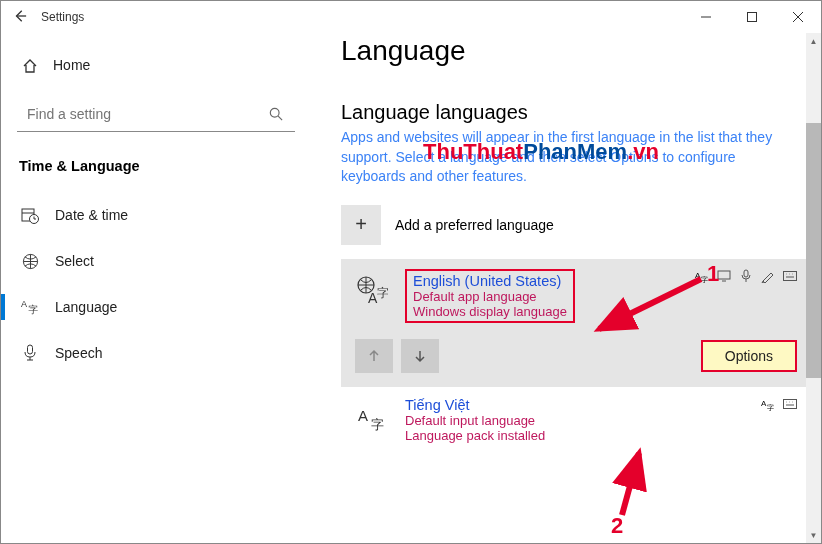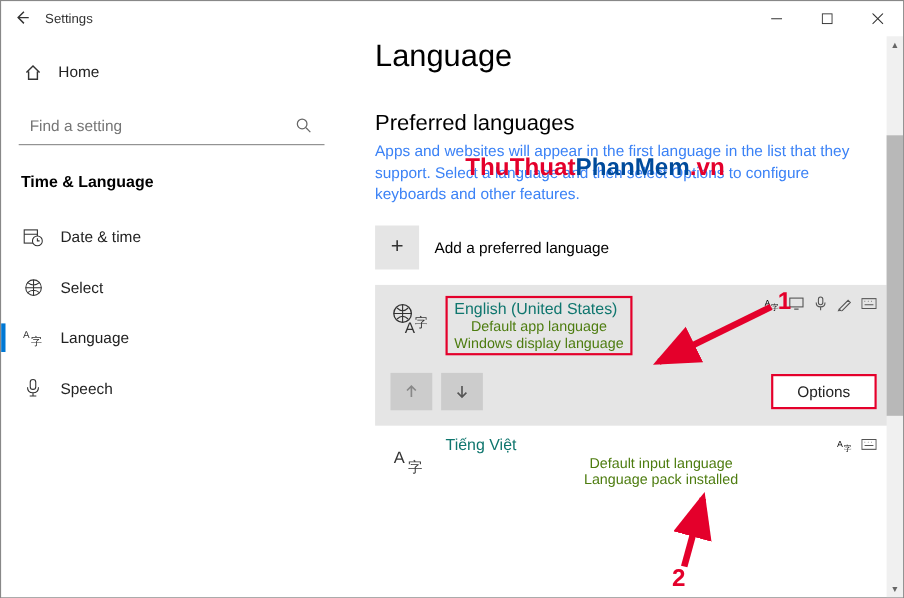--- a/index.html
+++ b/index.html
@@ -30,28 +30,28 @@
 .wm-red { color: #e4002b; }
 .wm-blue { color: #004b9b; }
 .description { font-size: 14px; color: #3b82f6; line-height: 1.4; margin-bottom: 18px; max-width: 450px; }
 .add-lang { display: flex; align-items: center; gap: 14px; font-size: 14px; margin-bottom: 14px; cursor: pointer; }
 .plus-box { width: 40px; height: 40px; background: #e5e5e5; display: flex; align-items: center; justify-content: center; font-size: 20px; color: #333; }
 
 .lang-card { background: #e5e5e5; padding: 10px 14px 14px 14px; margin-bottom: 4px; position: relative; width: 470px; }
 .lang-row { display: flex; gap: 16px; align-items: flex-start; position: relative; }
 .lang-icon { width: 34px; height: 34px; display: flex; align-items: center; justify-content: center; flex-shrink: 0; margin-top: 4px; }
 .lang-texts { flex: 1; }
-.lang-name { font-size: 14.5px; color: #0f766e; }
-.lang-sub { font-size: 13px; color: #4d7c0f; text-align: center; }
+.lang-name { font-size: 14.5px; color: #1d4ed8; }
+.lang-sub { font-size: 13px; color: #be185d; }
 .highlight-box { border: 2.5px solid #e4002b; padding: 2px 6px; display: inline-block; }
 .lang-badges { position: absolute; top: 0; right: 0; display: flex; gap: 8px; color: #555; font-size: 13px; }
 .lang-actions { display: flex; align-items: center; gap: 8px; margin-top: 16px; }
 .arrow-btn { width: 38px; height: 34px; background: #ccc; display: flex; align-items: center; justify-content: center; cursor: pointer; color: #666; }
 .spacer { flex: 1; }
-.act-btn { padding: 8px 24px; background: #ffffff; font-size: 14px; cursor: pointer; color: #222; border: none; }
+.act-btn { padding: 8px 24px; background: #fef9c3; font-size: 14px; cursor: pointer; color: #222; border: none; }
 .act-btn.highlight { border: 2.5px solid #e4002b; padding: 6px 22px; }
 .act-btn.disabled { color: #888; }
 
 .lang-item2 { display: flex; gap: 16px; align-items: flex-start; padding: 6px 14px; width: 470px; position: relative; }
 .lang-badges2 { position: absolute; top: 6px; right: 14px; display: flex; gap: 8px; color: #555; font-size: 13px; }
 
 .scrollbar { position: absolute; right: 0; top: 32px; bottom: 0; width: 15px; background: #f0f0f0; }
 .scroll-arrow { height: 16px; display: flex; align-items: center; justify-content: center; color: #666; font-size: 8px; }
 .scroll-thumb { position: absolute; right: 0; width: 15px; background: #b8b8b8; top: 90px; height: 255px; }
 
@@ -146,21 +146,21 @@
             <rect x="5.5" y="1" width="5" height="9" rx="2.5" stroke="#333" fill="none"></rect>
             <path d="M3 8 Q3 13 8 13 Q13 13 13 8 M8 13 V16 M5 16 H11" stroke="#333" fill="none"></path>
           </svg>
         </span>
       <span>Speech</span>
     </div>
   </div>
 
   <div class="content">
     <h1 class="page-title">Language</h1>
-    <h2 class="subheading">Preferred languages</h2>
+    <h2 class="subheading">Language languages</h2>
 
     <div class="watermark">
       <span class="wm-red">ThuThuat</span><span class="wm-blue">PhanMem</span><span class="wm-red">.vn</span>
     </div>
 
     <p class="description">Apps and websites will appear in the first language in the list that they support. Select a language and then select Options to configure keyboards and other features.</p>
 
     <div class="add-lang">
       <div class="plus-box">+</div>
       <span>Add a preferred language</span>

